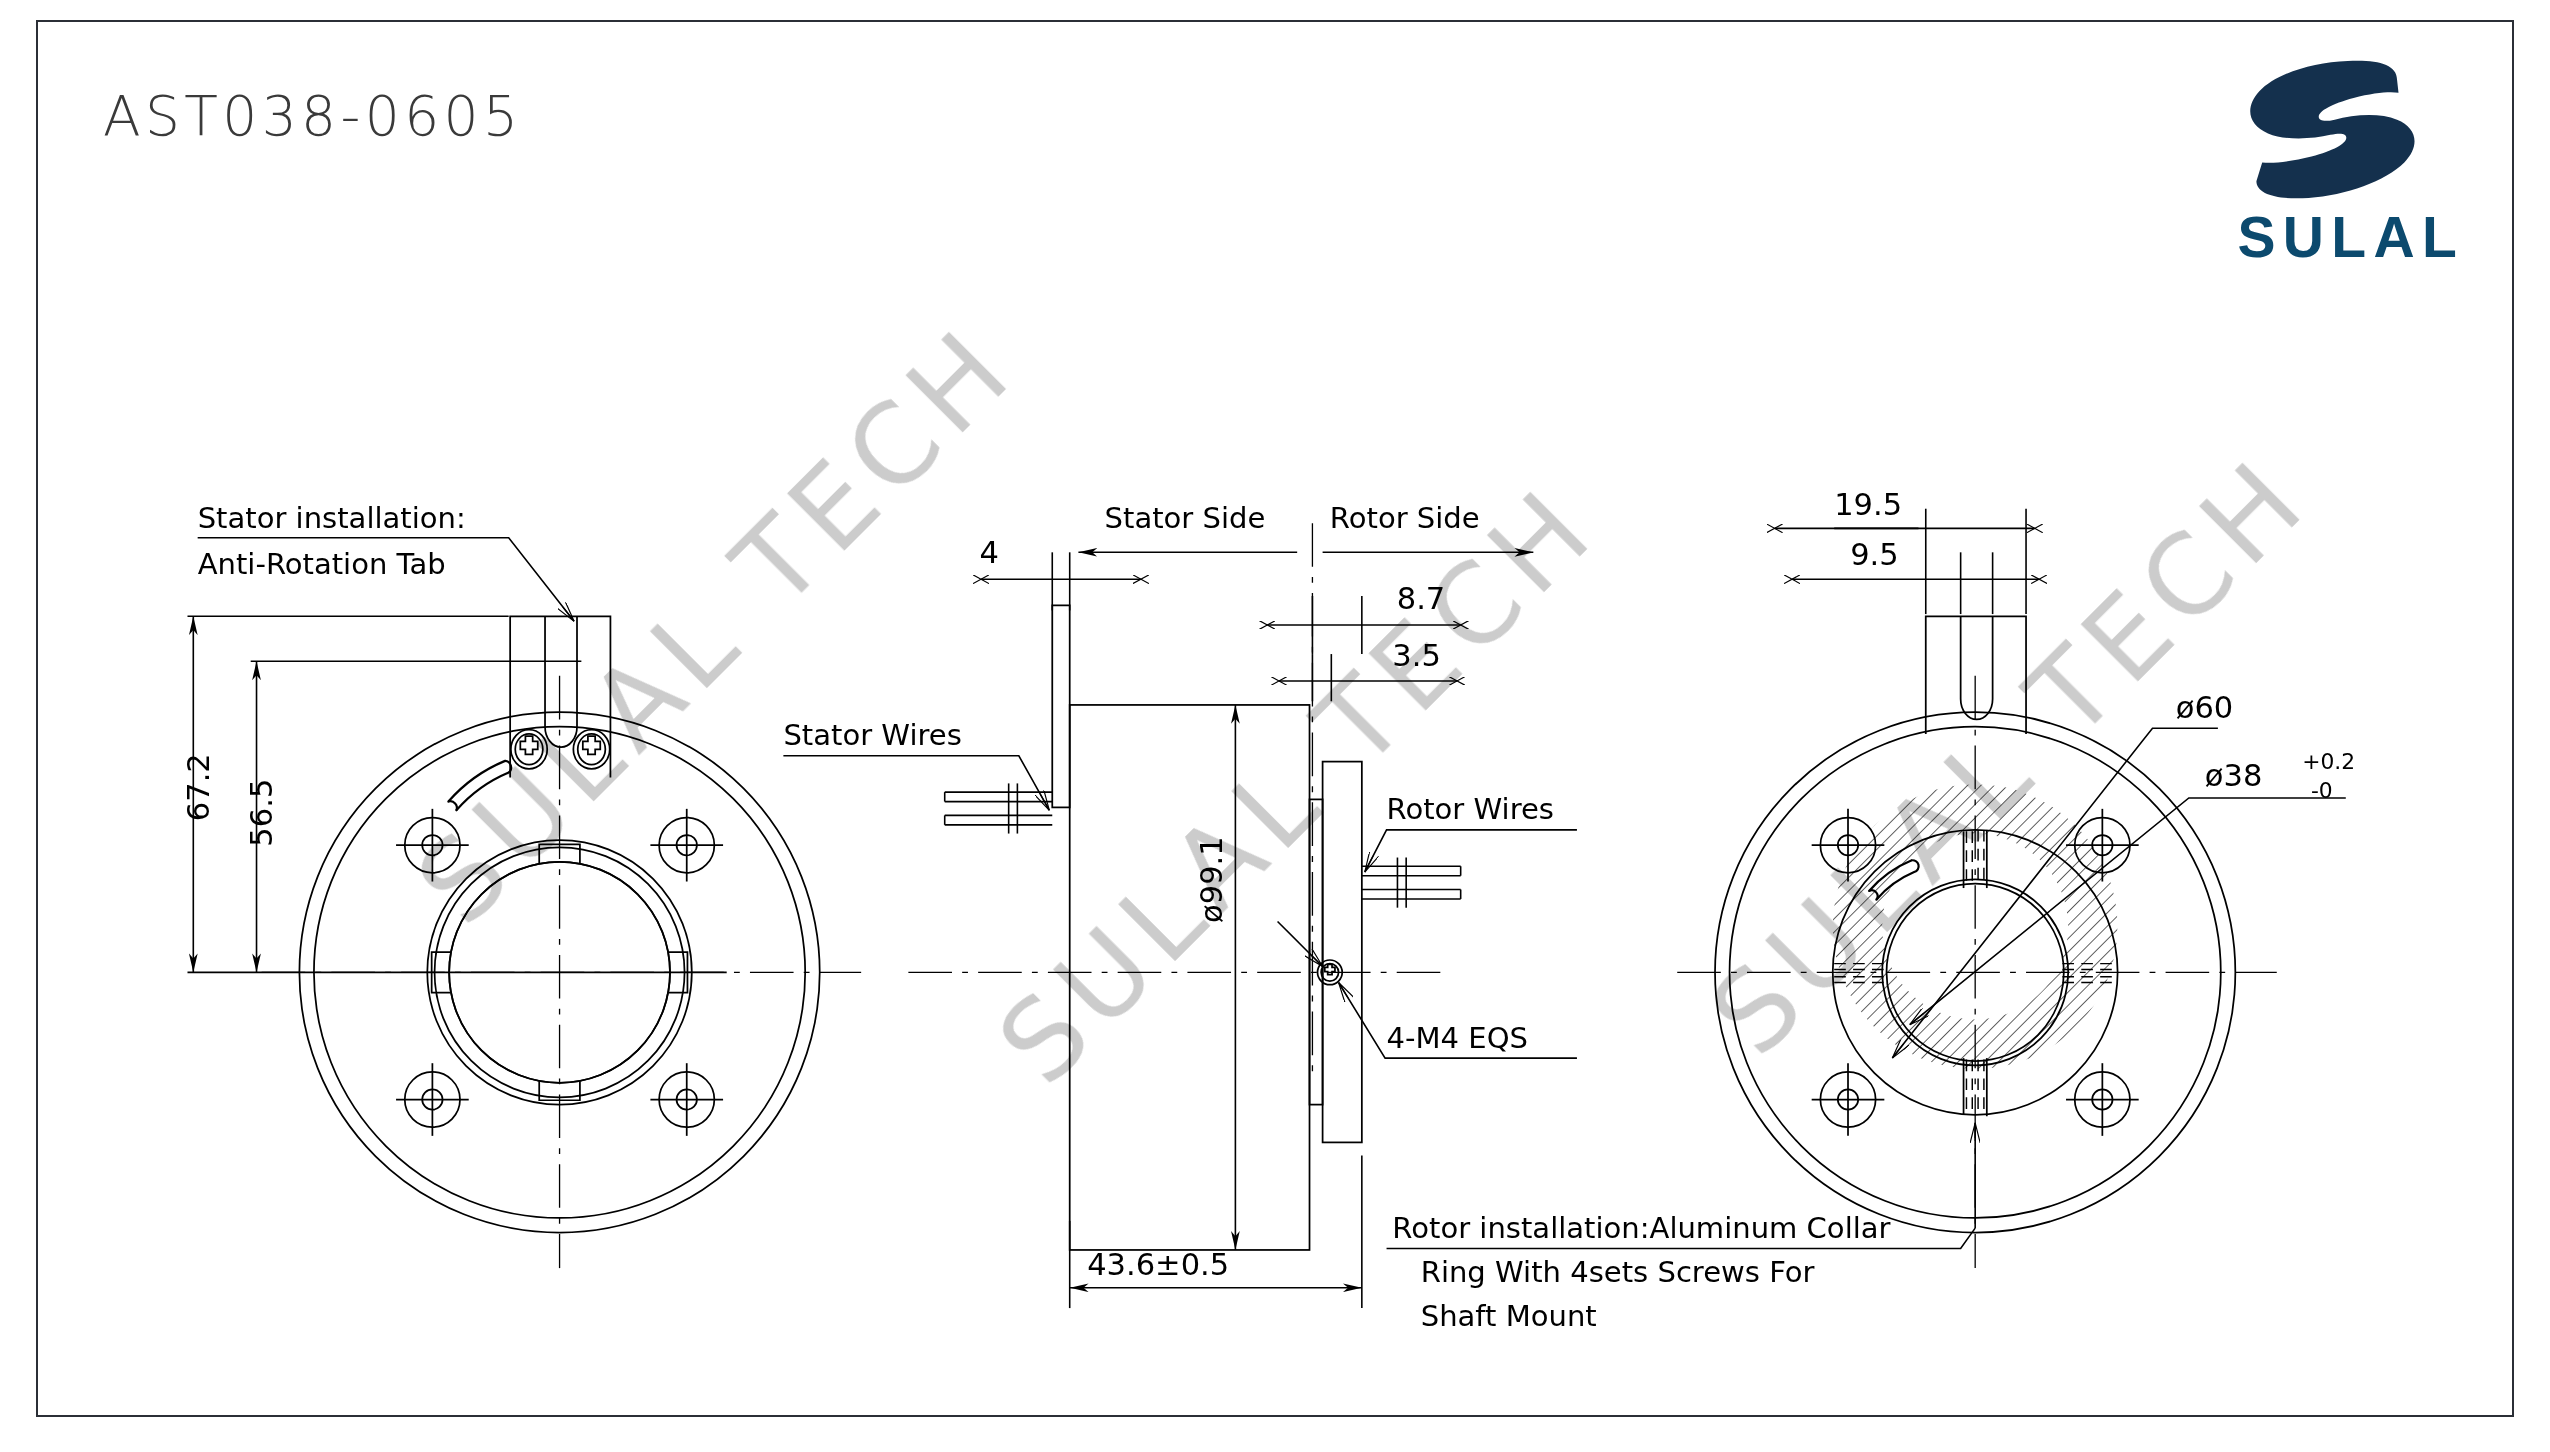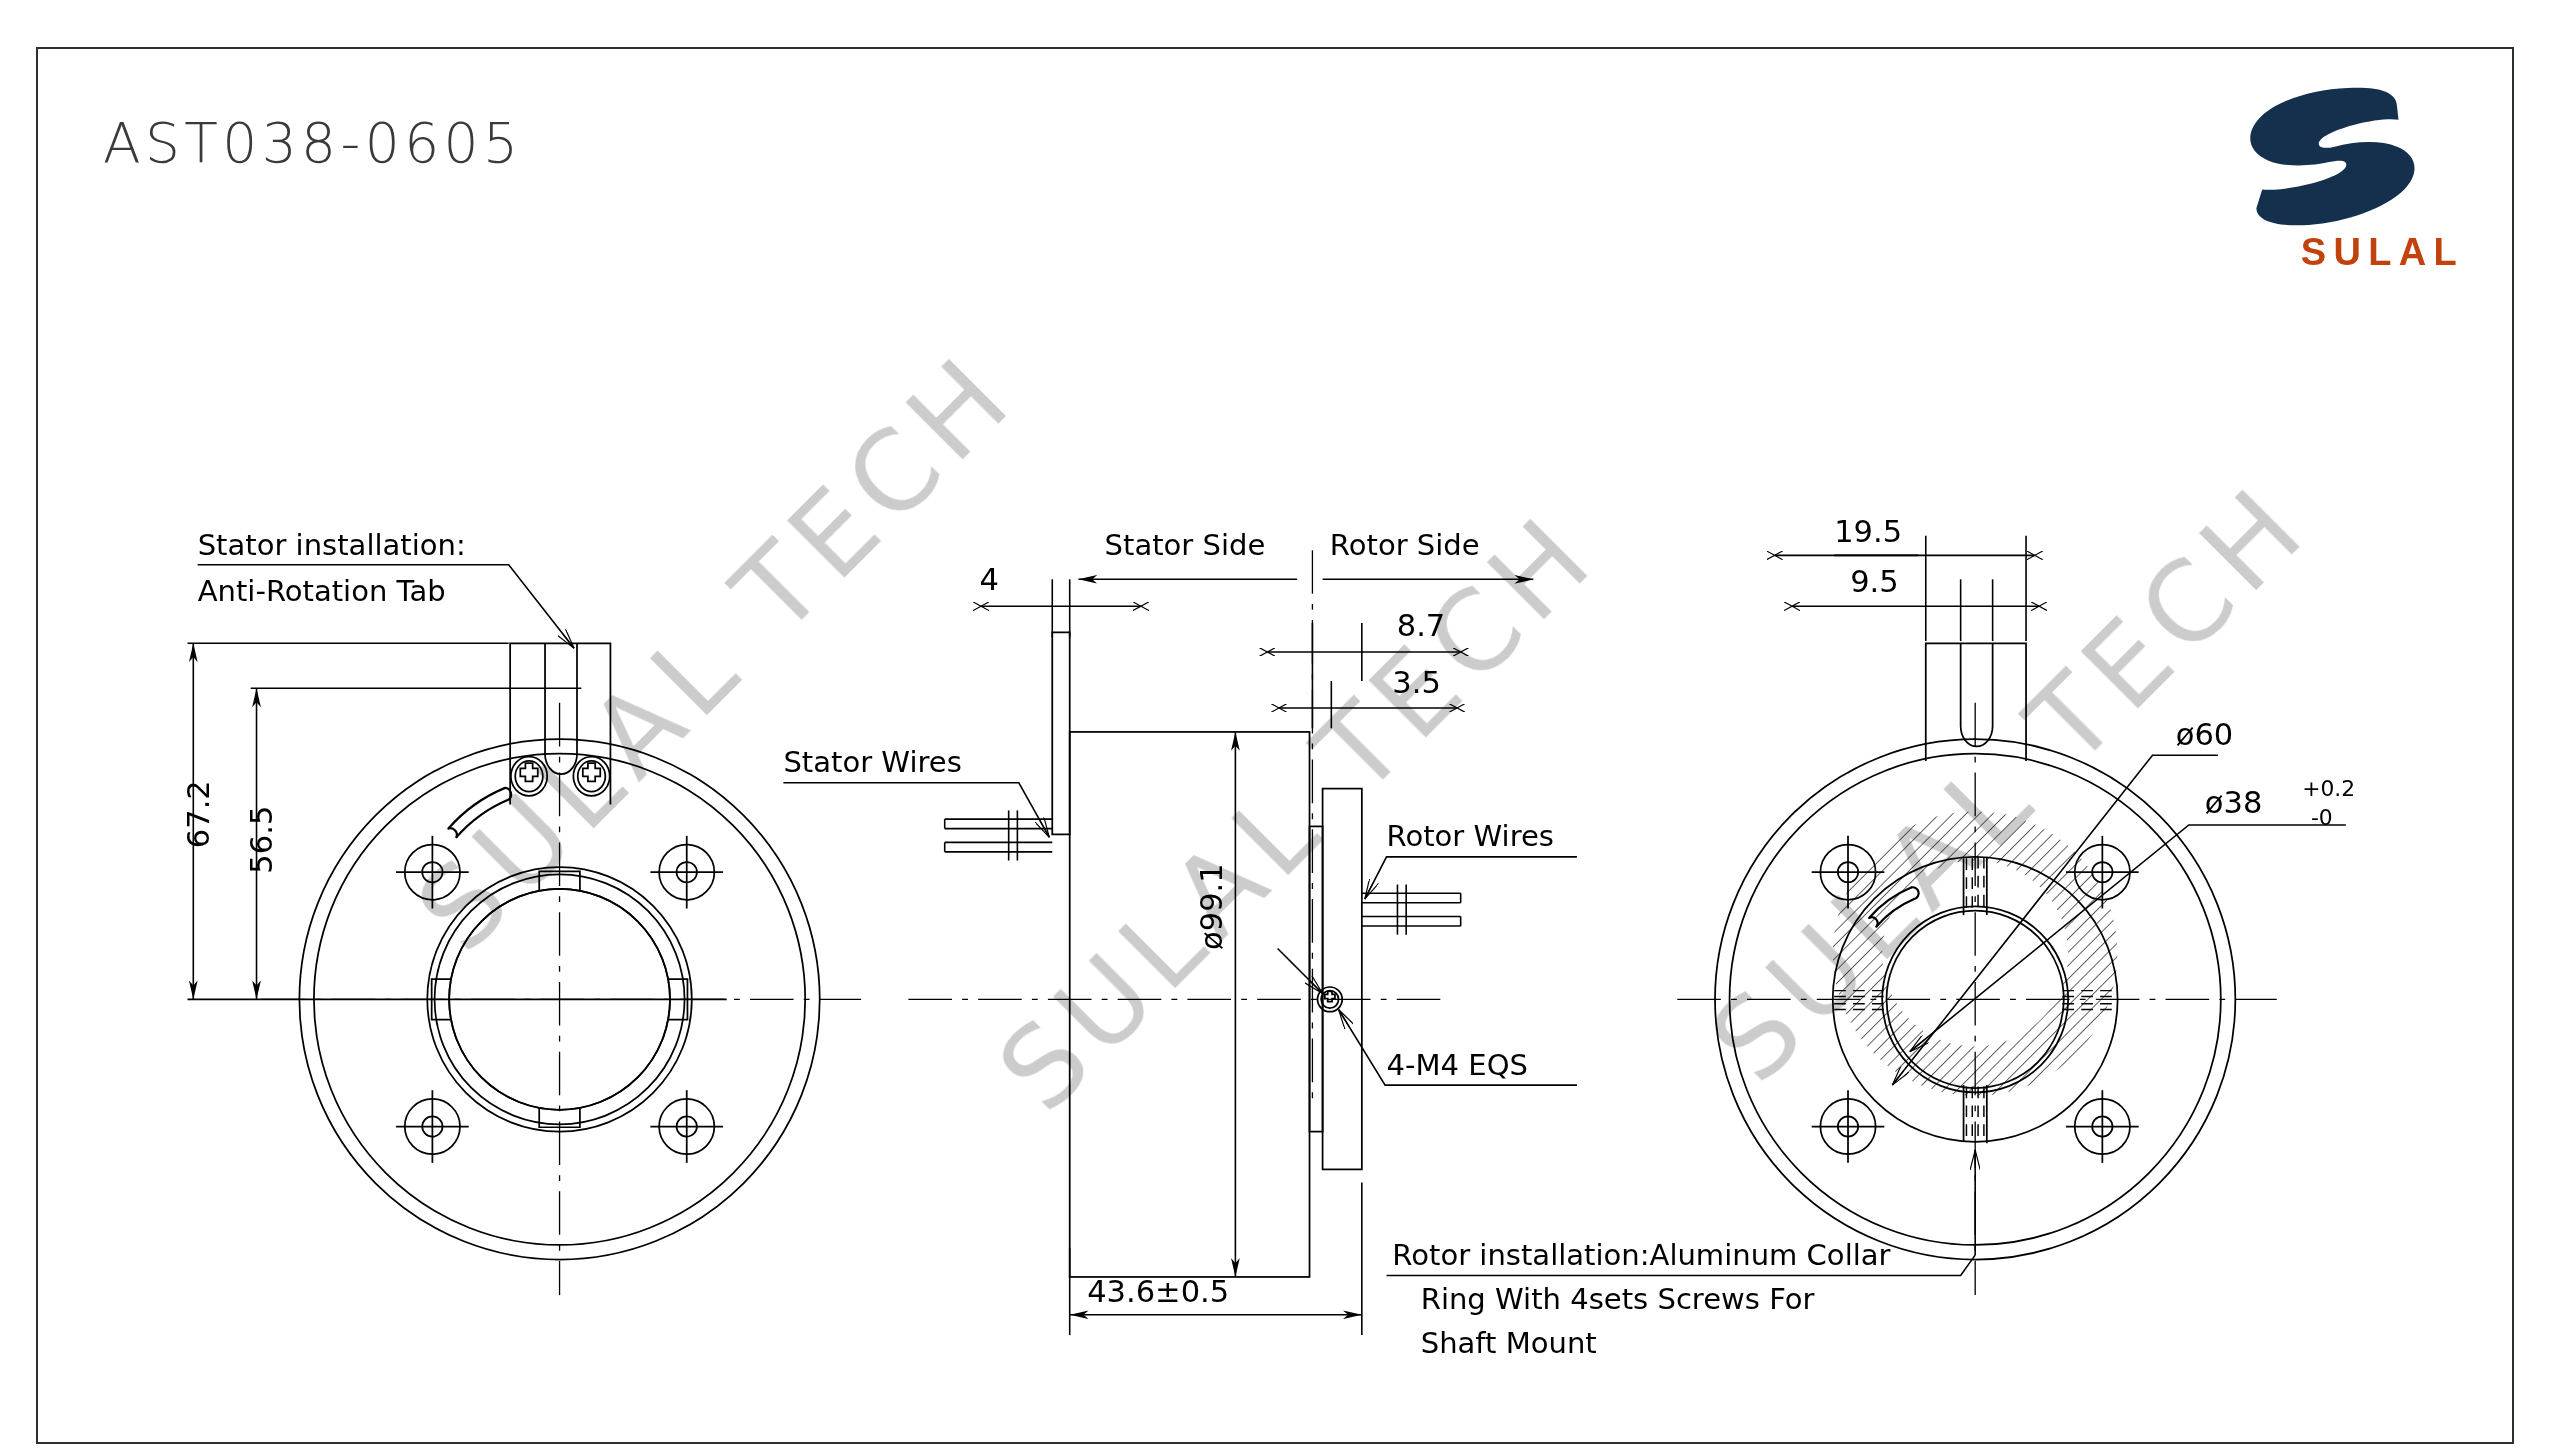--- a/index.html
+++ b/index.html
@@ -1,27 +1,27 @@
 <!DOCTYPE html>
 <html style="font-size:11.6px"><head>
 <meta charset="utf-8">
 <style>
   html,body{margin:0;padding:0;background:#ffffff;}
   body{width:2550px;height:1452px;position:relative;overflow:hidden;
        font-family:"DejaVu Sans",sans-serif;}
-  #sheet{position:absolute;left:0;top:0;width:2550px;height:1036px;background:#fff;margin-top:27px;}
+  #sheet{position:absolute;left:0;top:0;width:2550px;height:1036px;background:#fff;}
   #frame{position:absolute;left:36px;top:20.4px;width:2478px;height:1397px;
          border:2.9px solid #2b2f36;box-sizing:border-box;}
   #title{position:absolute;left:103px;top:84px;font-size:55px;color:#3a3a3a;
          letter-spacing:4.4px;font-weight:300;white-space:nowrap;
          font-family:"DejaVu Sans",sans-serif;}
   
   #logo{position:absolute;right:93px;top:58px;width:233px;height:145px;}
-  #logoword{position:absolute;right:86px;top:204px;font-size:38px;font-weight:bold;
-            letter-spacing:7.3px;color:#c2410c;font-family:"Liberation Sans",sans-serif;}
+  #logoword{position:absolute;right:86px;top:204px;font-size:57px;font-weight:bold;
+            letter-spacing:7.3px;color:#0c4a6e;font-family:"Liberation Sans",sans-serif;}
   svg.dw{position:absolute;left:0;top:0;overflow:visible;}
   text{font-family:"DejaVu Sans",sans-serif;fill:#000;}
 </style>
 </head>
 <body>
 
 <div id="sheet">
 
   <div id="frame"></div>
 

